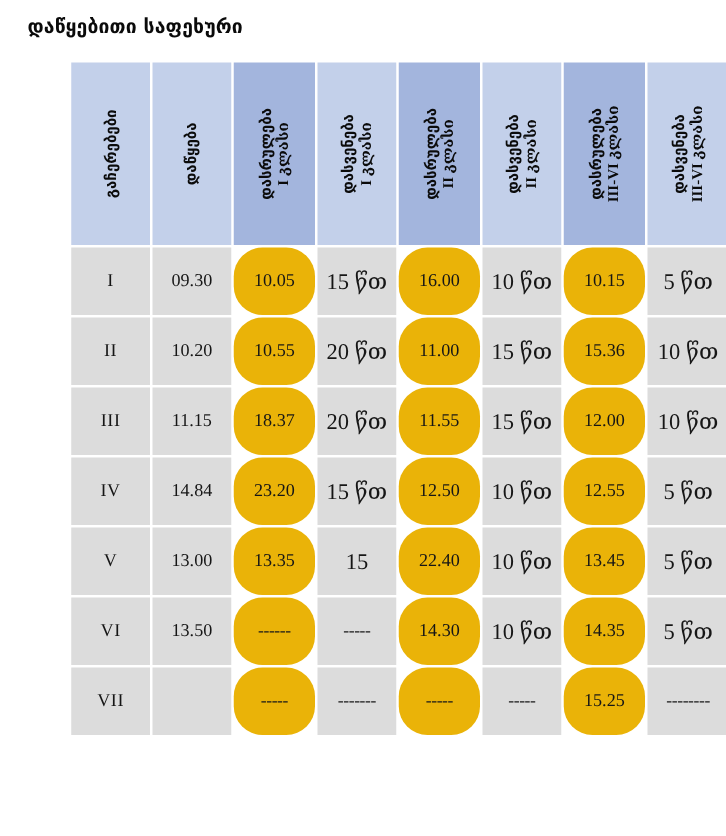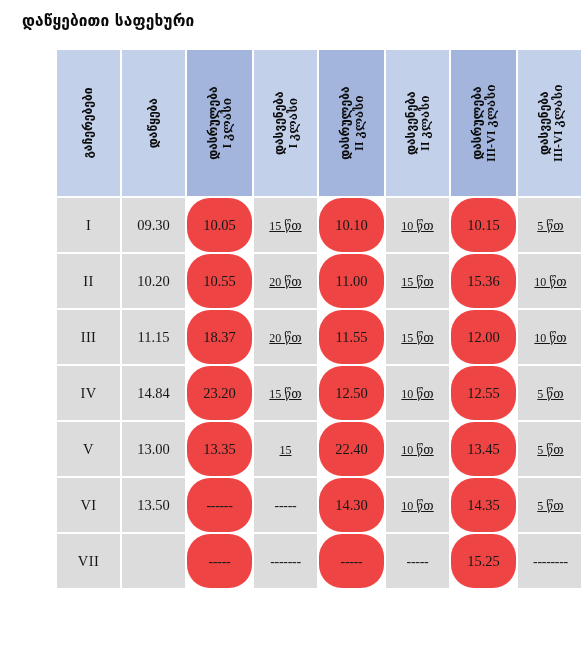--- a/index.html
+++ b/index.html
@@ -98,31 +98,30 @@
     font-size: 12px;
   }
 
   
   tr.body-row td {
     height: 54px;
     font-size: 14.5px;
     color: #161616;
   }
   td.cell-gray { background: #dcdcdc; }
-  td.cell-blue { background: #ef4444; border-radius: 23px; }
+  td.cell-blue { background: #eab308; border-radius: 23px; }
 
   td.align-top { vertical-align: top; padding-top: 7px; }
 
   .roman {
     font-size: 14.5px;
     letter-spacing: 0.4px;
   }
   .mins {
-    font-size: 12px;
-    text-decoration: underline;
+    font-size: 18px;
   }
   .dash {
     font-size: 14px;
     letter-spacing: -0.3px;
     color: #1a1a1a;
   }
   .empty-cell { font-size: 0; line-height: 0; }
 </style>
 </head>
 <body>
@@ -220,21 +219,21 @@
         </tr>
       </thead>
 
       <tbody>
 
         <tr class="body-row">
           <td class="cell-gray"><span class="roman">I</span></td>
           <td class="cell-gray"><span>09.30</span></td>
           <td class="cell-blue"><span>10.05</span></td>
           <td class="cell-gray"><span class="mins">15 წთ</span></td>
-          <td class="cell-blue"><span>10.10</span></td>
+          <td class="cell-blue"><span>16.00</span></td>
           <td class="cell-gray"><span class="mins">10 წთ</span></td>
           <td class="cell-blue"><span>10.15</span></td>
           <td class="cell-gray"><span class="mins">5 წთ</span></td>
         </tr>
 
         <tr class="body-row">
           <td class="cell-gray"><span class="roman">II</span></td>
           <td class="cell-gray"><span>10.20</span></td>
           <td class="cell-blue"><span>10.55</span></td>
           <td class="cell-gray"><span class="mins">20 წთ</span></td>

